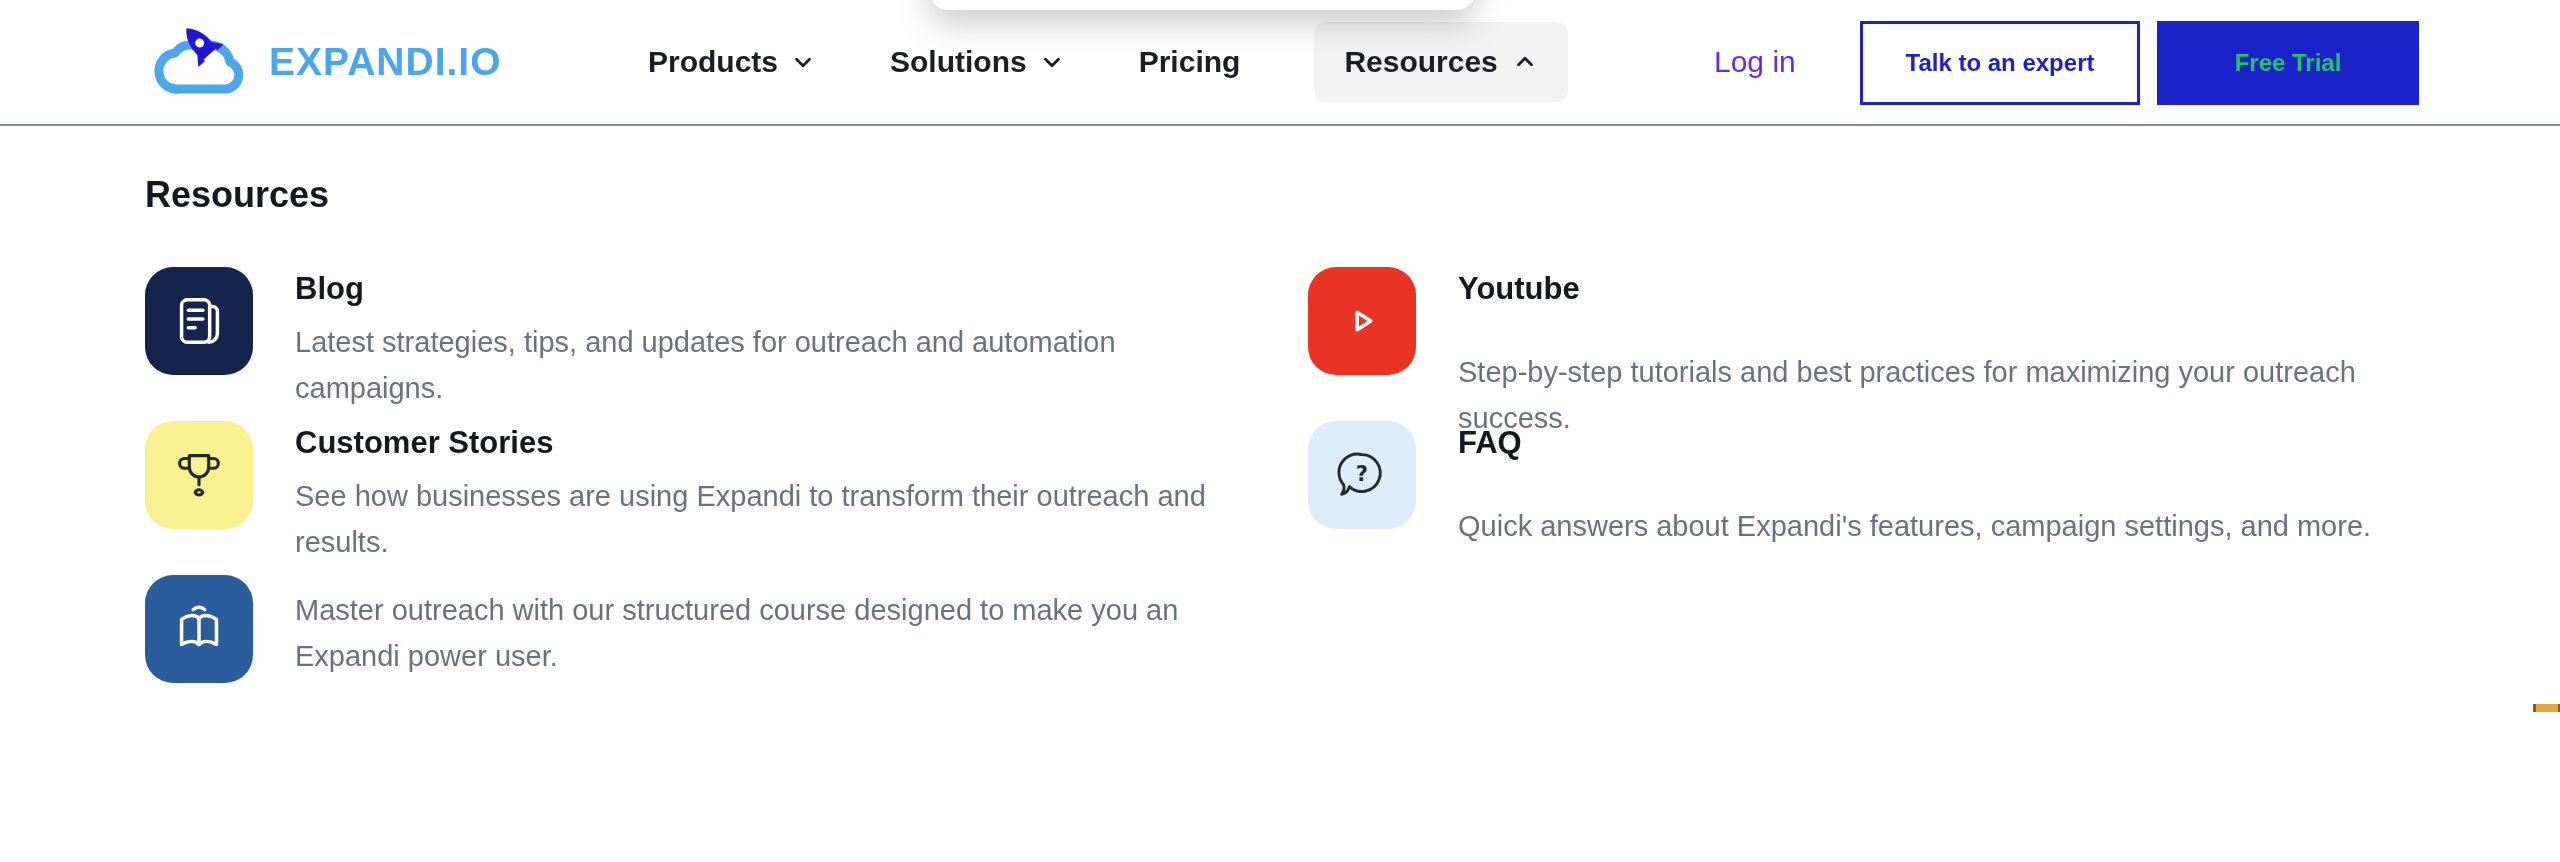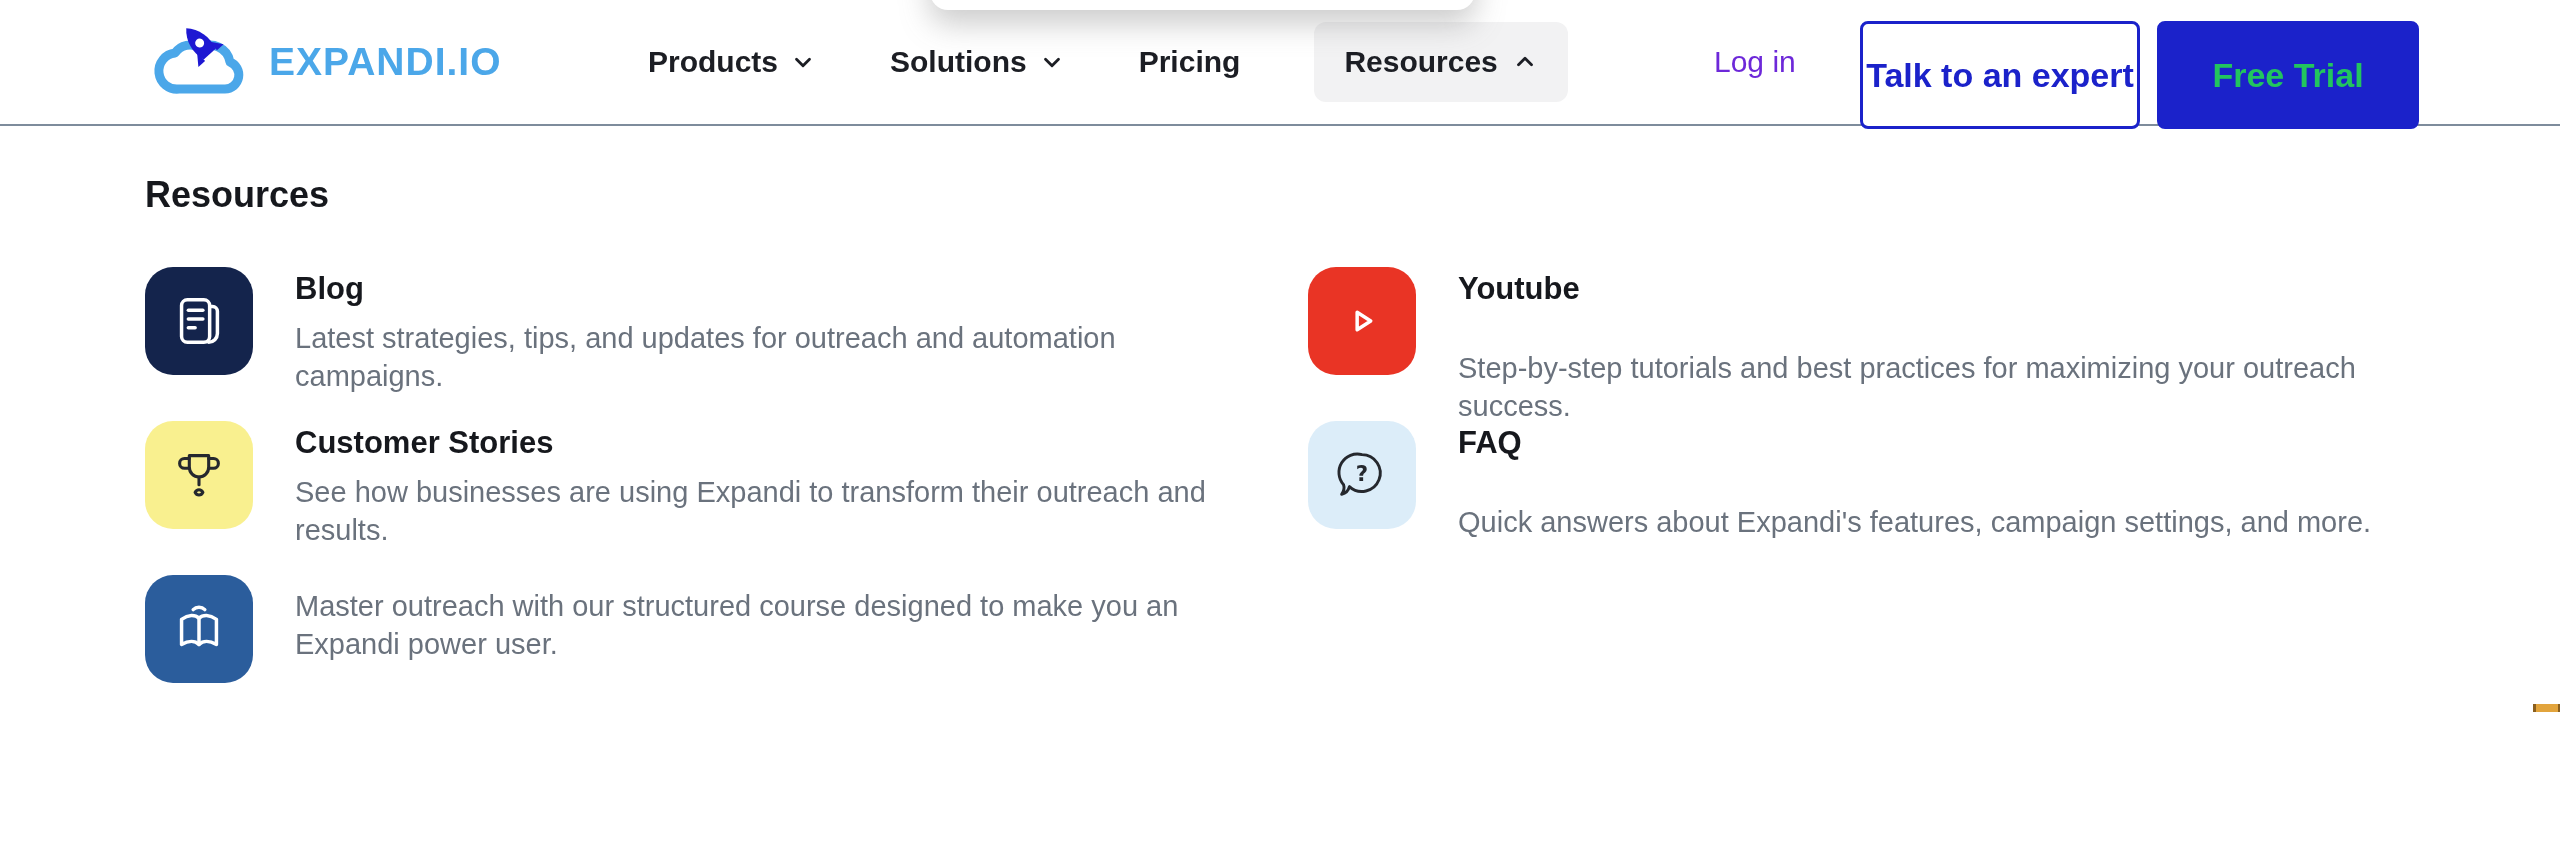--- a/index.html
+++ b/index.html
@@ -28,37 +28,37 @@
     display:flex; align-items:center; gap:74px;
   }
   .nav-link { display:flex; align-items:center; gap:12px; font-size:30px; font-weight:600; color:#1C1E24; cursor:pointer; }
   .nav-link .chev { display:flex; align-items:center; }
   .nav-pill {
     background:#F2F2F3; border-radius:12px; height:80px; padding:0 30px;
     display:flex; align-items:center; gap:14px;
   }
 
   .login { position:absolute; left:1714px; top:0; height:124px; display:flex; align-items:center; font-size:30px; font-weight:500; color:#6d28d9; cursor:pointer; }
-  .btn { position:absolute; top:21px; height:108px; border-radius:8px; display:flex; align-items:center; justify-content:center; font-size:34px; font-weight:700; cursor:pointer; }
+  .btn { position:absolute; top:21px; height:84px; border-radius:0; display:flex; align-items:center; justify-content:center; font-size:24px; font-weight:700; cursor:pointer; }
   .btn-outline { left:1860px; width:280px; background:#fff; border:3px solid #1B22CA; color:#1B22CA; }
   .btn-solid   { left:2157px; width:262px; background:#1B22CA; border:3px solid #1B22CA; color:#22c55e; }
 
   
   .menu-heading { position:absolute; left:145px; top:174px; font-size:36px; font-weight:700; color:#16181D; z-index:10; }
   .menu-col { position:absolute; top:267px; z-index:10; }
   .menu-col.left  { left:145px;  width:1140px; }
   .menu-col.right { left:1308px; width:1180px; }
   .menu-item { display:flex; align-items:flex-start; height:154px; cursor:pointer; }
   .menu-icon {
     flex:0 0 108px; width:108px; height:108px; border-radius:28px;
     display:flex; align-items:center; justify-content:center;
   }
   .menu-text { margin-left:42px; padding-top:2px; }
   .menu-title { font-size:31px; font-weight:600; color:#16181D; line-height:40px; }
-  .menu-desc  { font-size:29px; font-weight:400; color:#6A727D; line-height:38px; margin-top:10px; }
+  .menu-desc  { font-size:29px; font-weight:400; color:#6A727D; line-height:46px; margin-top:10px; }
   .menu-col.left  .menu-desc { max-width:940px; }
   .menu-col.right .menu-desc { max-width:920px;margin-top:40px; }
 
   
   .scroll-marker {
     position:absolute; right:0; top:704px; width:27px; height:8px;
     background:#E2A43C; border-left:3px solid #8A5F1E; border-right:2px solid #8A5F1E;
     z-index:50;
   }
 

